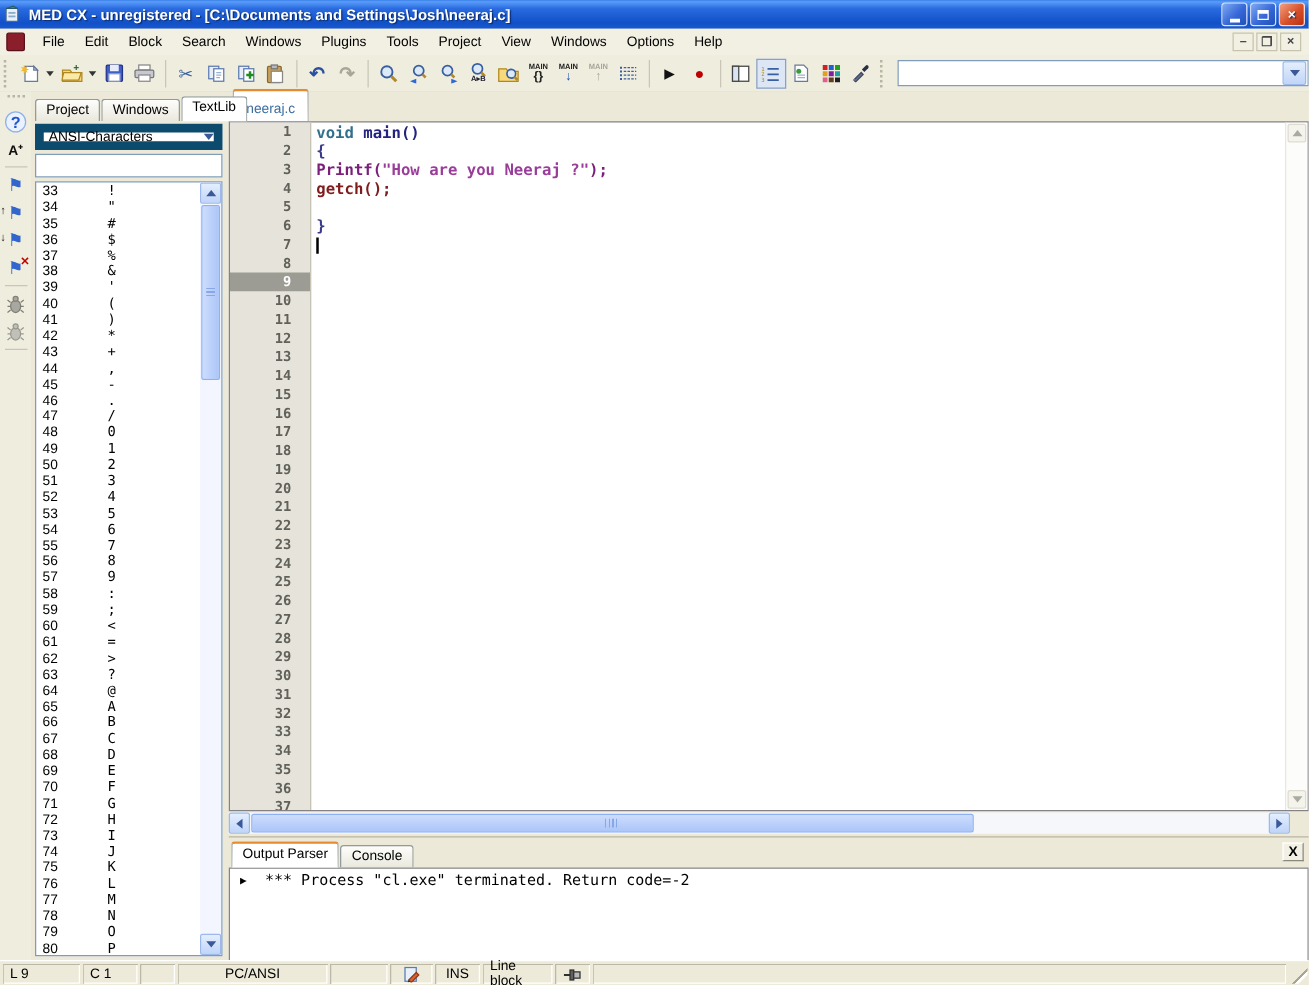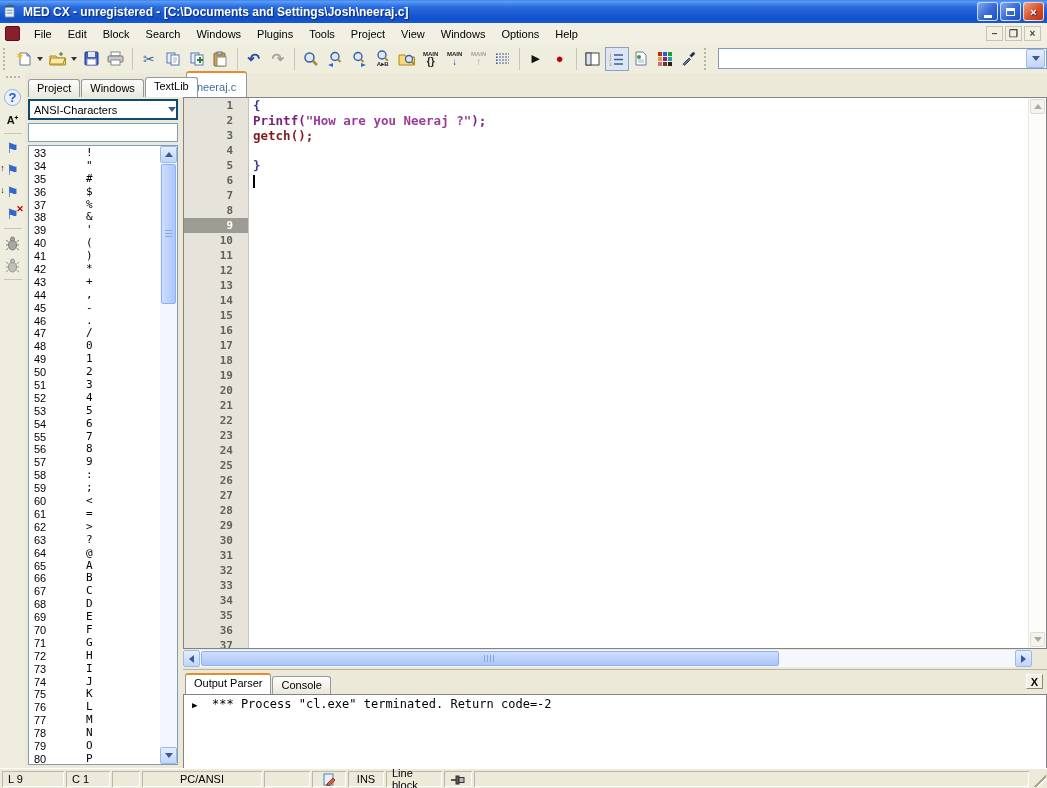--- a/index.html
+++ b/index.html
@@ -68,21 +68,21 @@
   .flag .ovx{position:absolute;right:-5px;top:-2px;font-size:9px;color:#C00000;font-weight:bold;}
 
   
   .sidebar{left:25px;top:73px;width:158px;height:695px;background:#ECE9D8;}
   .tabrow{position:absolute;left:0;top:0;height:24px;display:flex;align-items:flex-end;}
   .tab{border:1px solid #919B9C;border-bottom:none;border-radius:3px 3px 0 0;
     background:linear-gradient(180deg,#FDFDFB,#EAE8DD);padding:2px 8px 3px 8px;margin-right:1px;
     font-size:11px;position:relative;top:0;}
   .tab.active{background:#FFFFFF;padding-bottom:5px;font-size:11px;z-index:2;}
   .tab.orange-top{border-top:2px solid #E68B2F;}
-  .sb-combo{position:absolute;left:3px;top:26px;width:150px;height:21px;background:#fff;border:2px solid #0c4a6e;
+  .sb-combo{position:absolute;left:3px;top:26px;width:150px;height:21px;background:#fff;border:7px solid #0c4a6e;
     display:flex;align-items:center;box-sizing:border-box;}
   .sb-combo .cval{flex:1;padding:0 4px;}
   .sb-input{position:absolute;left:3px;top:50px;width:150px;height:19px;background:#fff;border:1px solid #7F9DB9;box-sizing:border-box;}
   .charlist{position:absolute;left:3px;top:72px;width:150px;height:620px;background:#fff;border:1px solid #7F9DB9;
     box-sizing:border-box;overflow:hidden;}
   .char-rows{position:absolute;left:0;top:1px;right:17px;bottom:0;}
   .char-row{height:12.9px;display:flex;font-size:11px;line-height:12.9px;}
   .char-row .ccode{width:30px;padding-left:5px;}
   .char-row .cch{padding-left:22px;font-family:"DejaVu Sans Mono",monospace;}
   
@@ -695,20 +695,21 @@
         <div class="gut-row">30</div>
         <div class="gut-row">31</div>
         <div class="gut-row">32</div>
         <div class="gut-row">33</div>
         <div class="gut-row">34</div>
         <div class="gut-row">35</div>
         <div class="gut-row">36</div>
         <div class="gut-row">37</div>
       </div>
     <div class="code-rows">
+        <div class="code-row"><span class="tk-keyword">void</span><span class="tk-plain"> </span><span class="tk-ident">main()</span></div>
         <div class="code-row"><span class="tk-brace">{</span></div>
         <div class="code-row"><span class="tk-func">Printf(</span><span class="tk-string">"How are you Neeraj ?"</span><span class="tk-func">);</span></div>
         <div class="code-row"><span class="tk-call">getch();</span></div>
         <div class="code-row"></div>
         <div class="code-row"><span class="tk-brace">}</span></div>
         <div class="code-row"><span class="cursor"></span></div>
         <div class="code-row"></div>
         <div class="code-row"></div>
         <div class="code-row"></div>
         <div class="code-row"></div>

